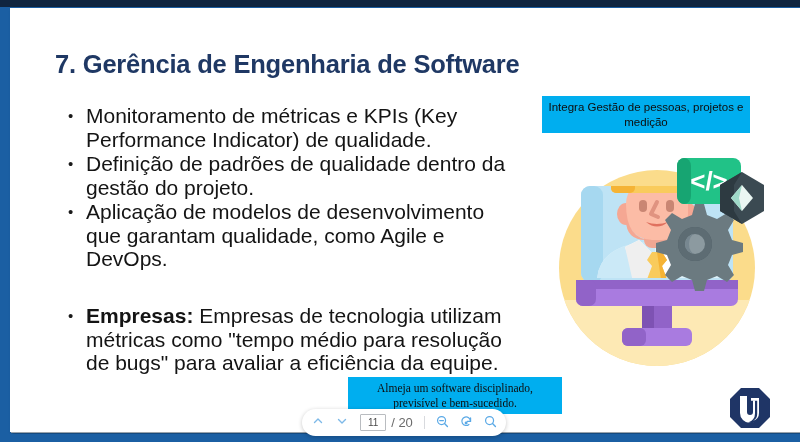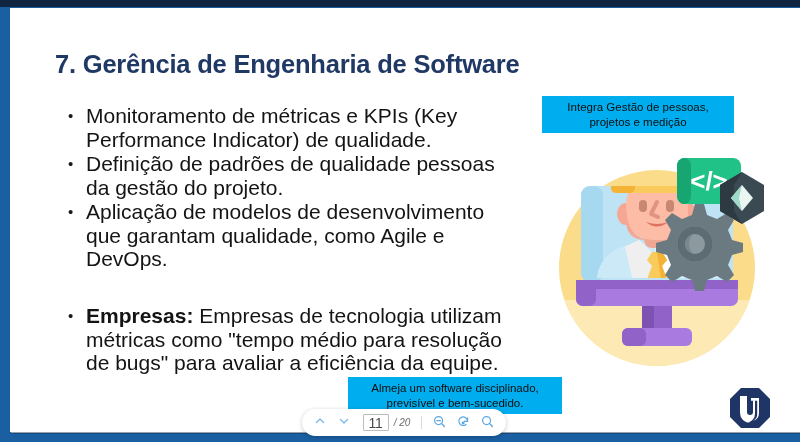--- a/index.html
+++ b/index.html
@@ -98,26 +98,27 @@
     color: #0d0d0d;
     font-size: 11.5px;
     line-height: 14.5px;
     text-align: center;
     padding: 4px 6px;
     box-sizing: border-box;
   }
   #callout-top {
     left: 532px;
     top: 88px;
-    width: 192px;
+    width: 208px;
   }
   #callout-bottom {
     left: 338px;
     top: 369px;
     width: 214px;
+    font-family: Liberation Serif, serif;
   }
 
   
   #illustration {
     position: absolute;
     left: 530px;
     top: 132px;
     width: 230px;
     height: 230px;
   }
@@ -155,35 +156,34 @@
     border-radius: 3px;
     color: #5aa9e6;
     cursor: pointer;
     background: transparent;
     border: none;
     padding: 0;
   }
   #page-input {
     width: 24px;
     height: 15px;
-    font-size: 14px;
+    font-size: 10px;
     text-align: center;
     color: #4a4a4a;
     border: 1px solid #b9bcc0;
     background: #fff;
     border-radius: 1px;
     font-family: "Liberation Sans", sans-serif;
     padding: 0;
     margin: 0 2px 0 5px;
   }
   #page-total {
-    font-size: 10px;
+    font-size: 13px;
     color: #6b6b6b;
     margin-right: 4px;
-    font-style: italic;
   }
   .tb-sep {
     width: 1px;
     height: 13px;
     background: #d8dade;
     margin: 0 4px;
   }
   
   #bottom-band {
     position: absolute;
@@ -207,21 +207,21 @@
 
     <div id="bullets">
 
       <div class="bullet">
         <span class="dot">•</span>
         <span class="txt">Monitoramento de métricas e KPIs (Key Performance Indicator) de qualidade.</span>
       </div>
 
       <div class="bullet">
         <span class="dot">•</span>
-        <span class="txt">Definição de padrões de qualidade pessoas da gestão do projeto.</span>
+        <span class="txt">Definição de padrões de qualidade dentro da gestão do projeto.</span>
       </div>
 
       <div class="bullet">
         <span class="dot">•</span>
         <span class="txt">Aplicação de modelos de desenvolvimento que garantam qualidade, como Agile e DevOps.</span>
       </div>
     </div>
 
     <div id="example-block">
       <div class="bullet">

